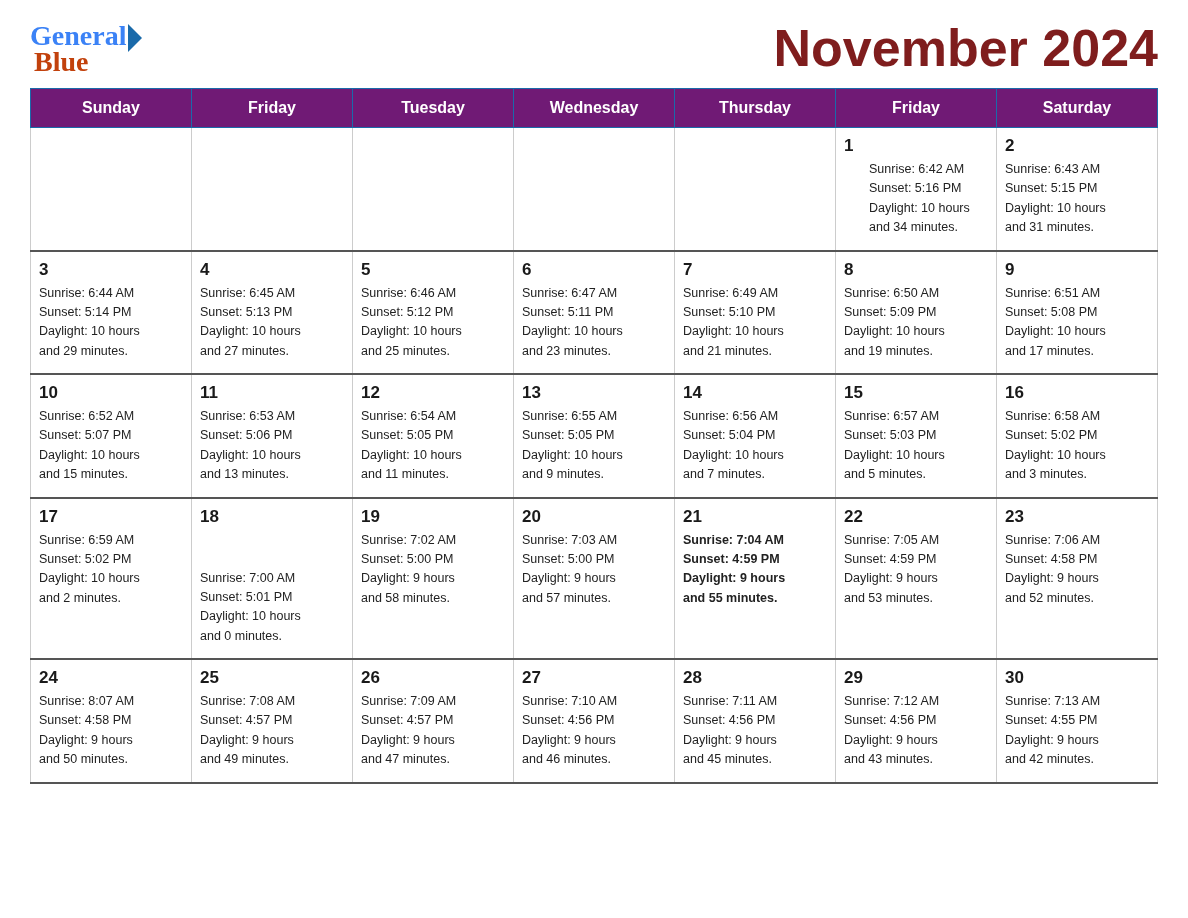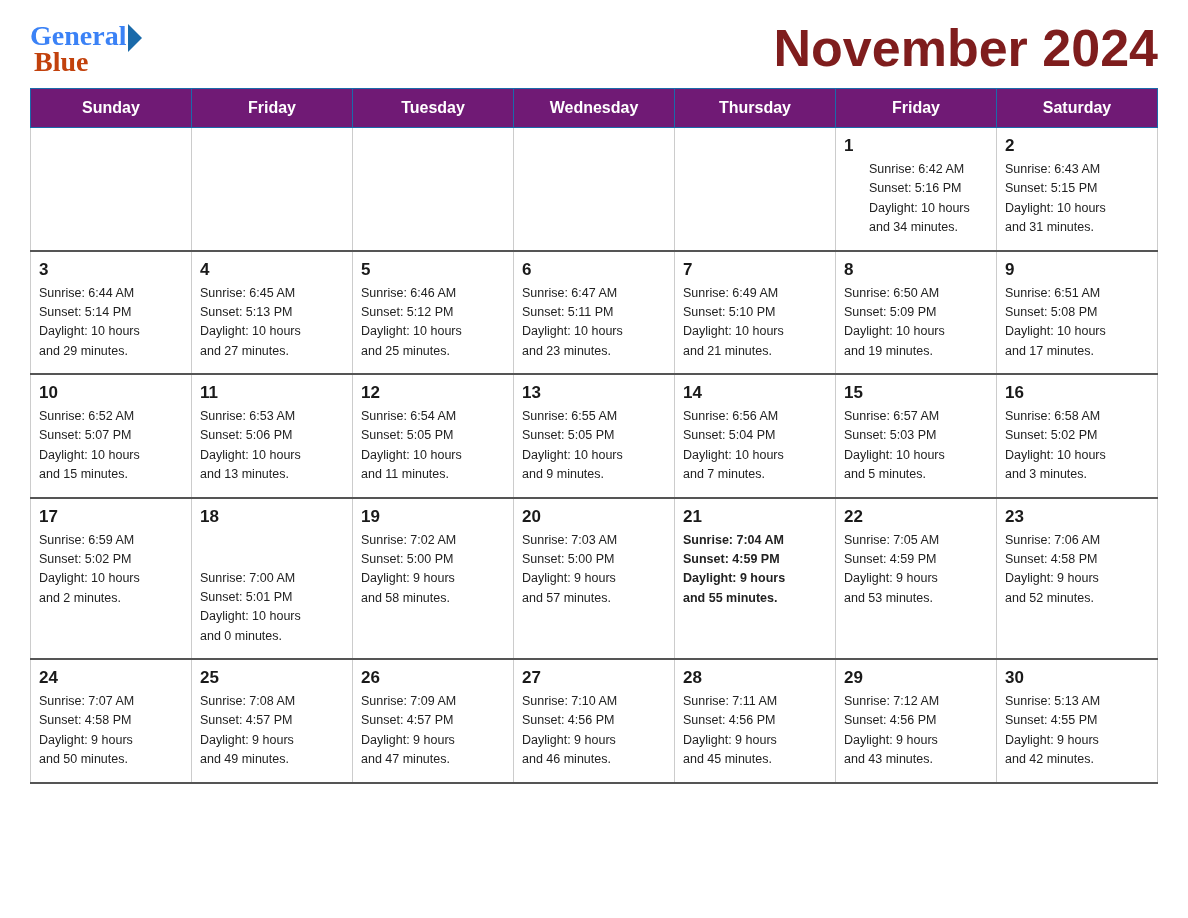--- a/index.html
+++ b/index.html
@@ -301,21 +301,21 @@
           <div class="day-number">23</div>
           <div class="day-info" style="white-space: pre-line;">Sunrise: 7:06 AM
 Sunset: 4:58 PM
 Daylight: 9 hours
 and 52 minutes.</div>
         </td>
       </tr>
       <tr>
         <td>
           <div class="day-number">24</div>
-          <div class="day-info" style="white-space: pre-line;">Sunrise: 7:07 AM
+          <div class="day-info" style="white-space: pre-line;">Sunrise: 8:07 AM
 Sunset: 4:58 PM
 Daylight: 9 hours
 and 50 minutes.</div>
         </td>
         <td>
           <div class="day-number">25</div>
           <div class="day-info" style="white-space: pre-line;">Sunrise: 7:08 AM
 Sunset: 4:57 PM
 Daylight: 9 hours
 and 49 minutes.</div>
@@ -343,20 +343,20 @@
         </td>
         <td>
           <div class="day-number">29</div>
           <div class="day-info" style="white-space: pre-line;">Sunrise: 7:12 AM
 Sunset: 4:56 PM
 Daylight: 9 hours
 and 43 minutes.</div>
         </td>
         <td>
           <div class="day-number">30</div>
-          <div class="day-info" style="white-space: pre-line;">Sunrise: 5:13 AM
+          <div class="day-info" style="white-space: pre-line;">Sunrise: 7:13 AM
 Sunset: 4:55 PM
 Daylight: 9 hours
 and 42 minutes.</div>
         </td>
       </tr>
     </tbody>
 </table>
 
 </body></html>

